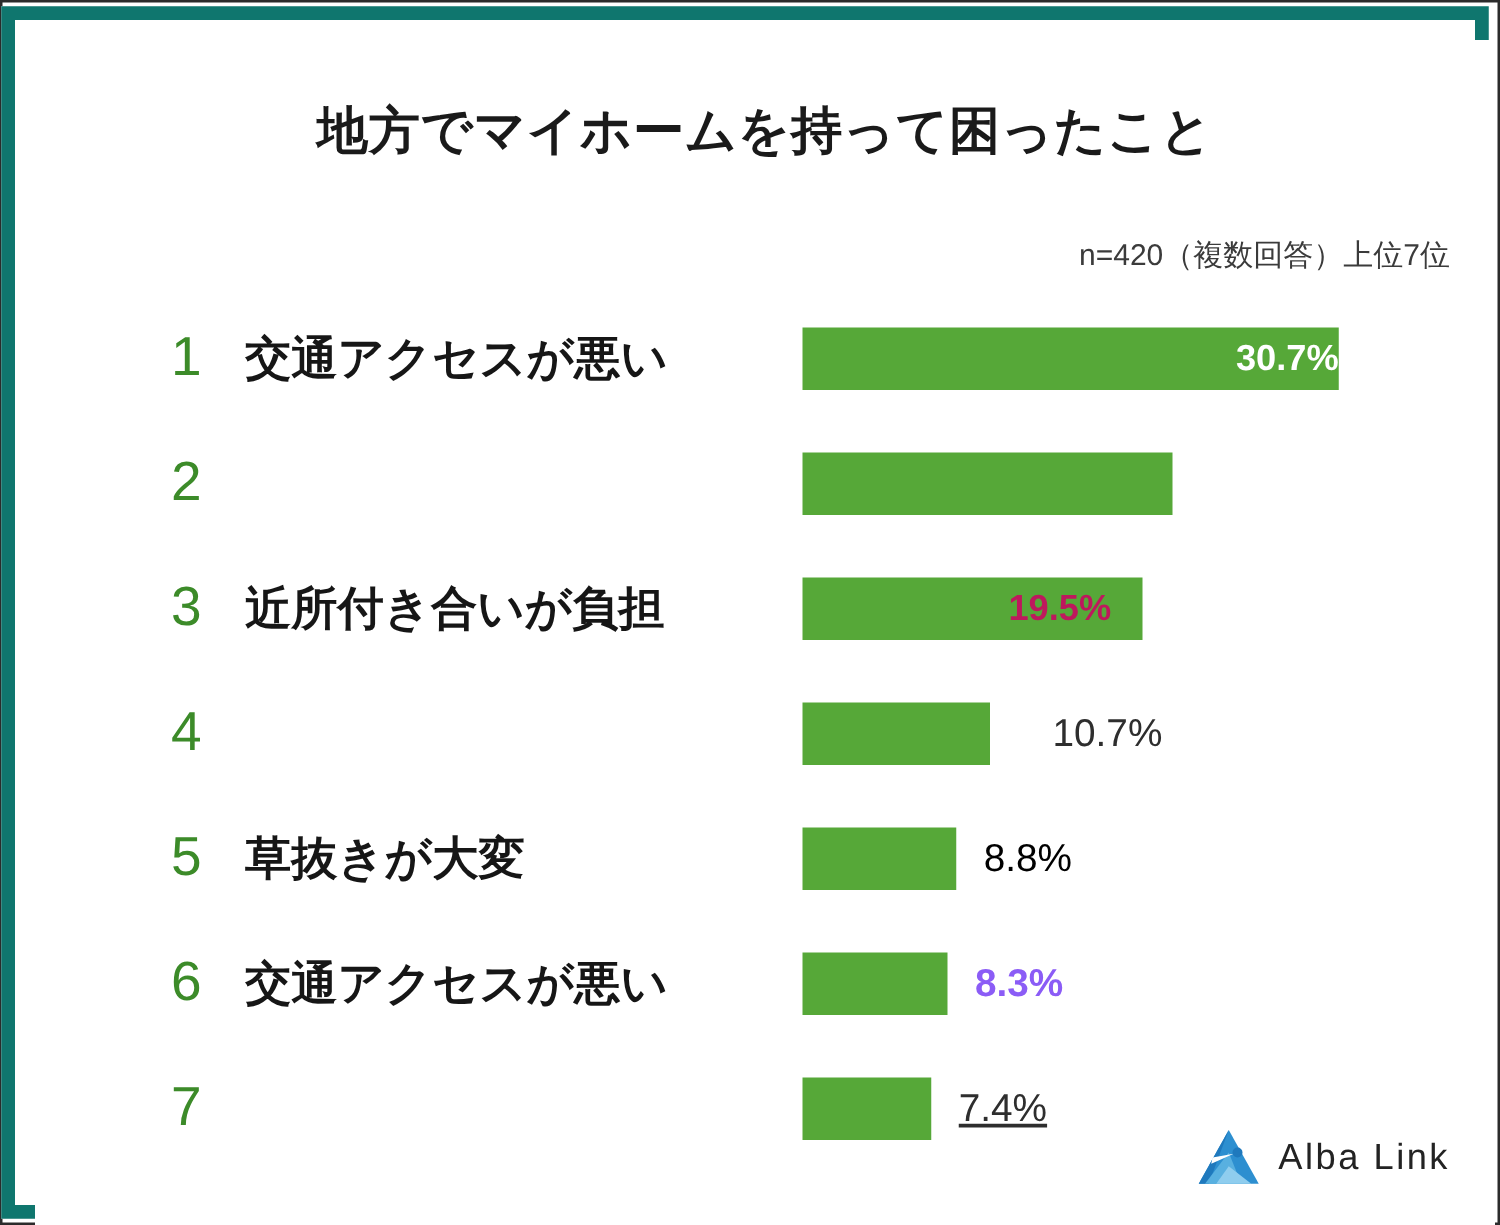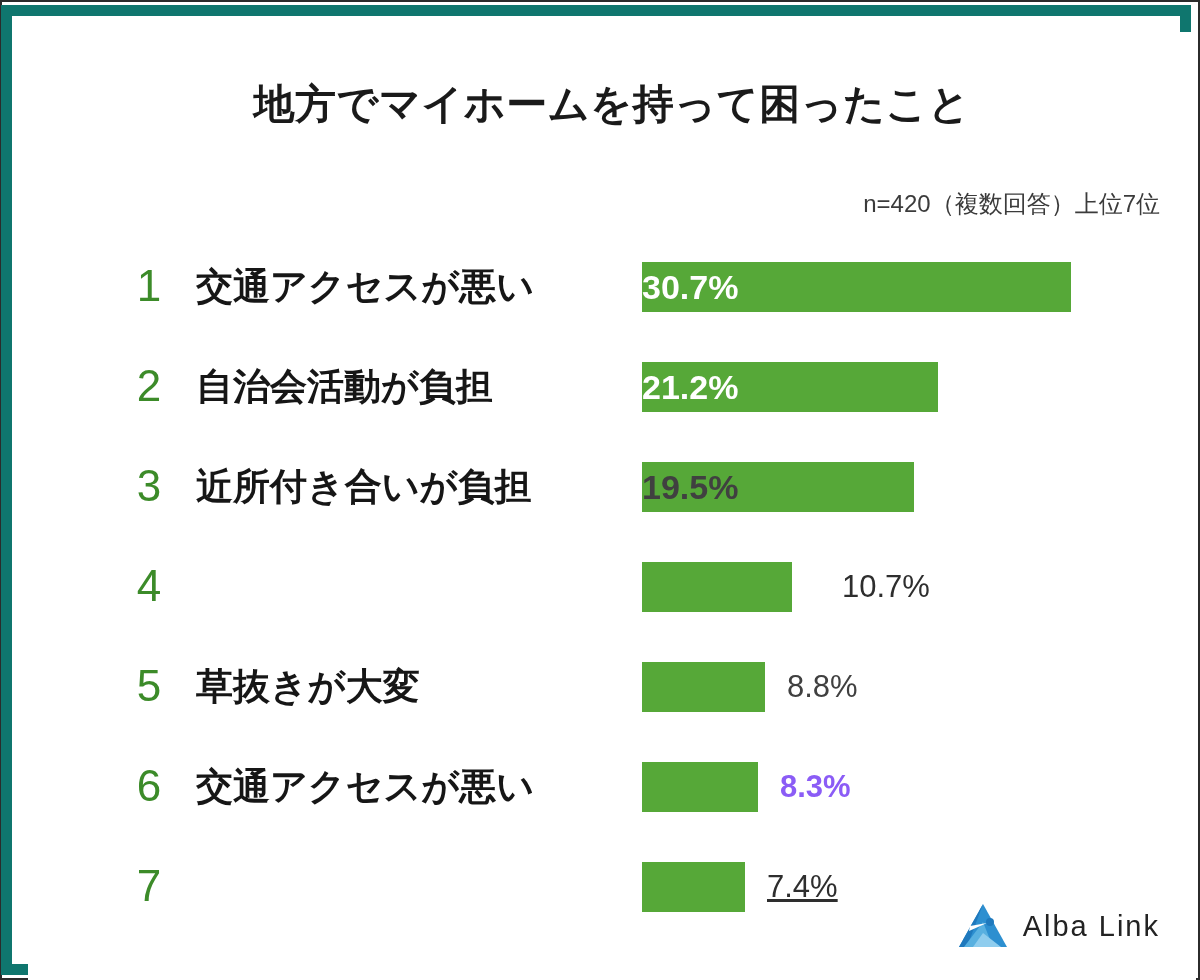--- a/index.html
+++ b/index.html
@@ -108,24 +108,24 @@
     left: 0;
     top: 4px;
     height: 50px;
     background: #56a838;
   }
   .bar-value-in {
     position: absolute;
     top: 4px;
     height: 50px;
     line-height: 50px;
-    font-size: 34px;
+    font-size: 29px;
     font-weight: bold;
     color: #ffffff;
-    text-align: left;
+    text-align: right;
     left: 0;
   }
   .bar-value-out {
     position: absolute;
     top: 4px;
     height: 50px;
     line-height: 50px;
     font-size: 31px;
     color: #2e2e2e;
     white-space: nowrap;
@@ -168,47 +168,45 @@
           <div class="row">
             <div class="rank">1</div>
             <div class="label">交通アクセスが悪い</div>
             <div class="bar-area">
               <div class="bar" style="width: 429px; background: rgb(86, 168, 56);"></div>
               <div class="bar-value-in" style="width: 429px; color: rgb(255, 255, 255);">30.7%</div>
             </div>
           </div>
           <div class="row">
             <div class="rank">2</div>
-            <div class="label">自治会活動が負担</div>
             <div class="bar-area">
               <div class="bar" style="width: 296px; background: rgb(86, 168, 56);"></div>
-              <div class="bar-value-in" style="width: 296px; color: rgb(255, 255, 255);">21.2%</div>
             </div>
           </div>
           <div class="row">
             <div class="rank">3</div>
             <div class="label">近所付き合いが負担</div>
             <div class="bar-area">
               <div class="bar" style="width: 272px; background: rgb(86, 168, 56);"></div>
-              <div class="bar-value-in" style="width: 216px; color: #404040;">19.5%</div>
+              <div class="bar-value-in" style="width: 216px; color: #be185d; margin-left: 31px;">19.5%</div>
             </div>
           </div>
           <div class="row">
             <div class="rank">4</div>
             <div class="bar-area">
               <div class="bar" style="width: 150px; background: rgb(86, 168, 56);"></div>
               <div class="bar-value-out" style="left: 172px; color: rgb(46, 46, 46); margin-left: 28px;">10.7%</div>
             </div>
           </div>
           <div class="row">
             <div class="rank">5</div>
             <div class="label">草抜きが大変</div>
             <div class="bar-area">
               <div class="bar" style="width: 123px; background: rgb(86, 168, 56);"></div>
-              <div class="bar-value-out" style="left: 145px; color: #404040;">8.8%</div>
+              <div class="bar-value-out" style="left: 145px; color: #000000;">8.8%</div>
             </div>
           </div>
           <div class="row">
             <div class="rank">6</div>
             <div class="label">交通アクセスが悪い</div>
             <div class="bar-area">
               <div class="bar" style="width: 116px; background: rgb(86, 168, 56);"></div>
               <div class="bar-value-out" style="left: 138px; color: #8b5cf6; font-weight: bold;">8.3%</div>
             </div>
           </div>

